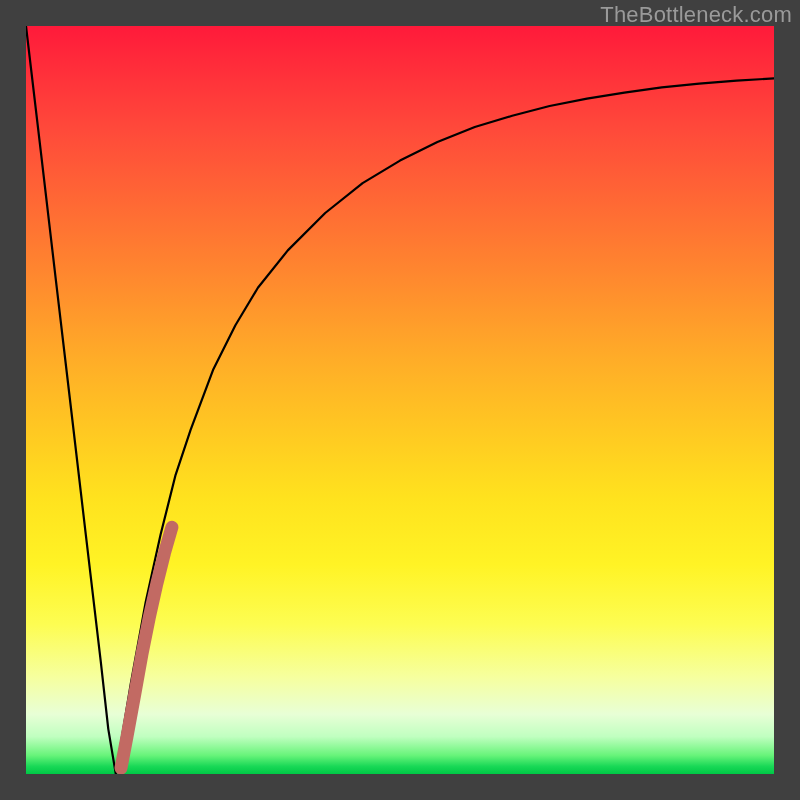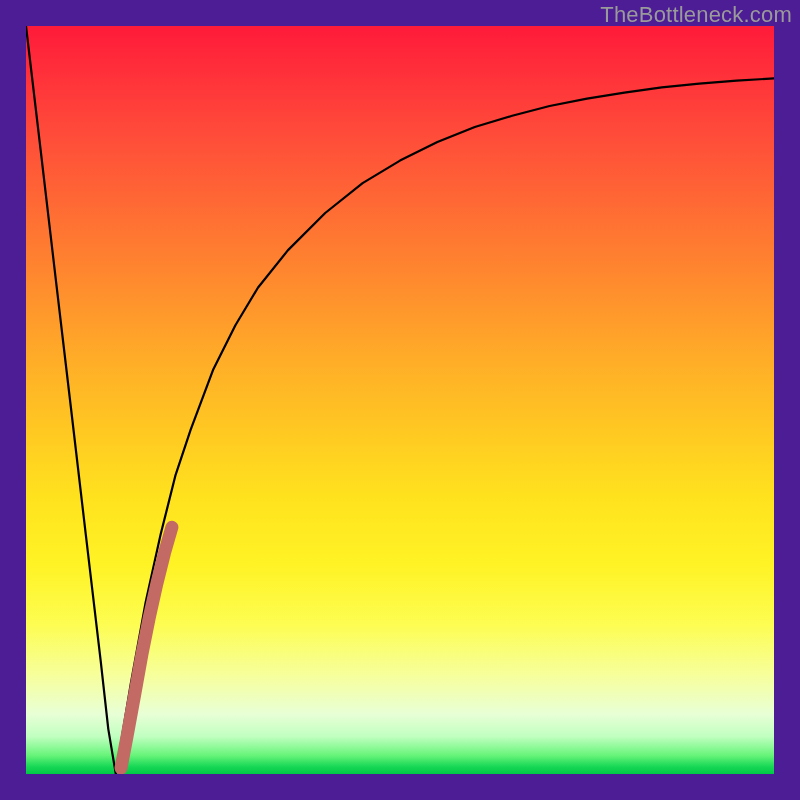--- a/index.html
+++ b/index.html
@@ -9,21 +9,21 @@
     height: 800px;
     overflow: hidden;
     background: #000;
     font-family: Arial, Helvetica, sans-serif;
   }
   .frame {
     position: absolute;
     top: 0; left: 0;
     width: 800px;
     height: 800px;
-    background: #4c1d95;
+    background: #404040;
   }
   .plot {
     position: absolute;
     top: 26px;
     left: 26px;
     width: 748px;
     height: 748px;
     overflow: hidden;
   }
   .gradient {

